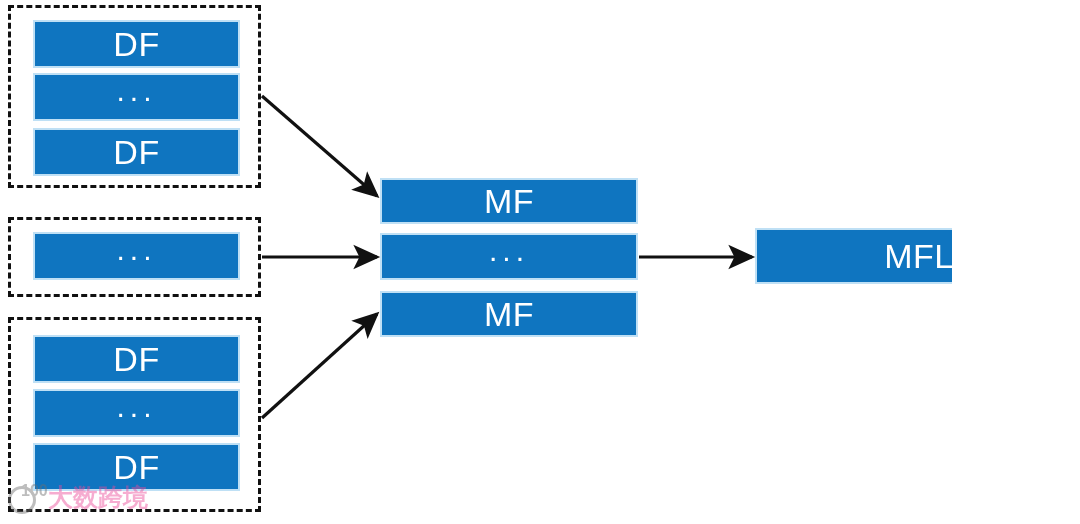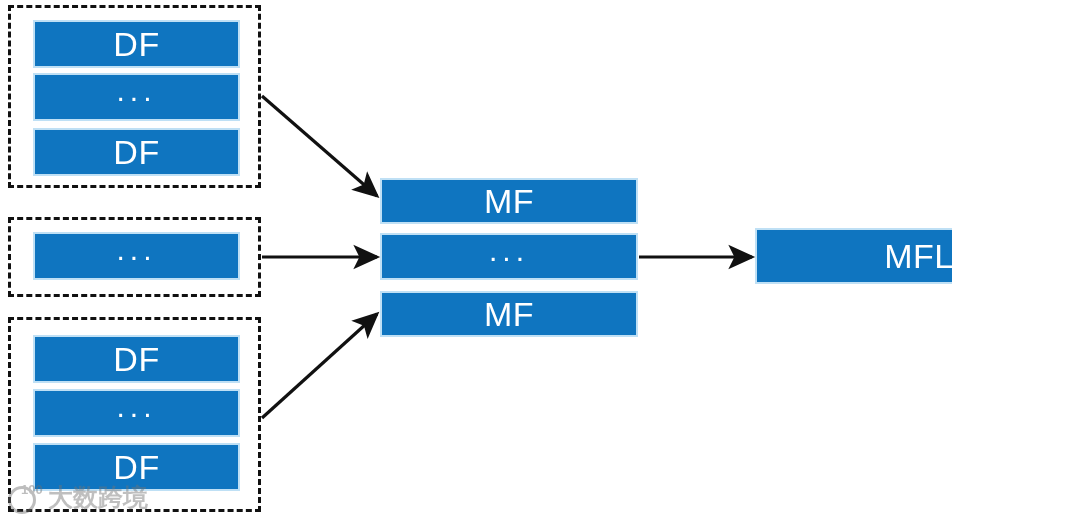--- a/index.html
+++ b/index.html
@@ -72,30 +72,30 @@
   .watermark .wm-logo .ring {
     position: absolute;
     left: 0; top: 4px;
     width: 22px; height: 22px;
     border: 3px solid #6f6f6f;
     border-radius: 50%;
   }
   .watermark .wm-logo .num {
     position: absolute;
     left: 13px; top: 0px;
-    font-size: 13px;
+    font-size: 16px;
     font-weight: bold;
     color: #6f6f6f;
     font-family: "Liberation Sans", sans-serif;
   }
   .watermark .wm-text {
     font-family: "DejaVu Sans", sans-serif;
     font-size: 25px;
     font-weight: bold;
-    color: #737373;
+    color: #ec4899;
     line-height: 1;
     white-space: nowrap;
   }
 </style>
 </head>
 <body>
 
 <div id="canvas">
 
   <div class="group-box" style="left:8px; top:5px; width:253px; height:183px;"></div>

